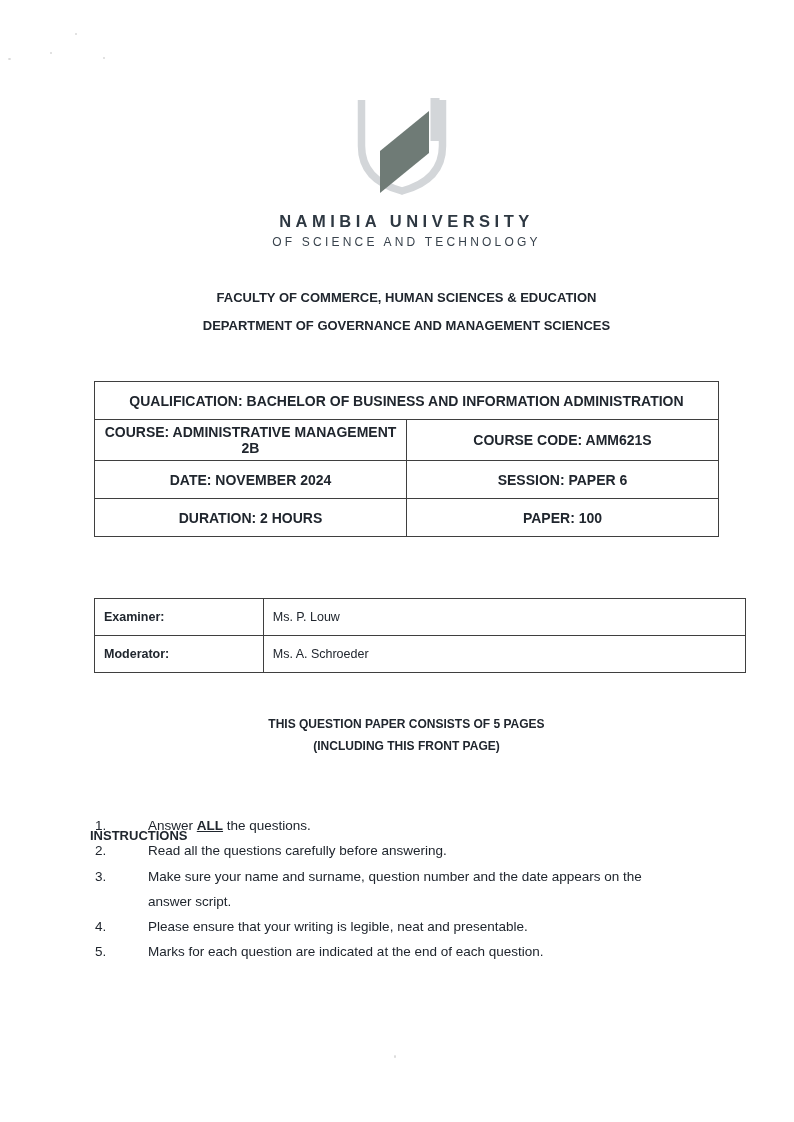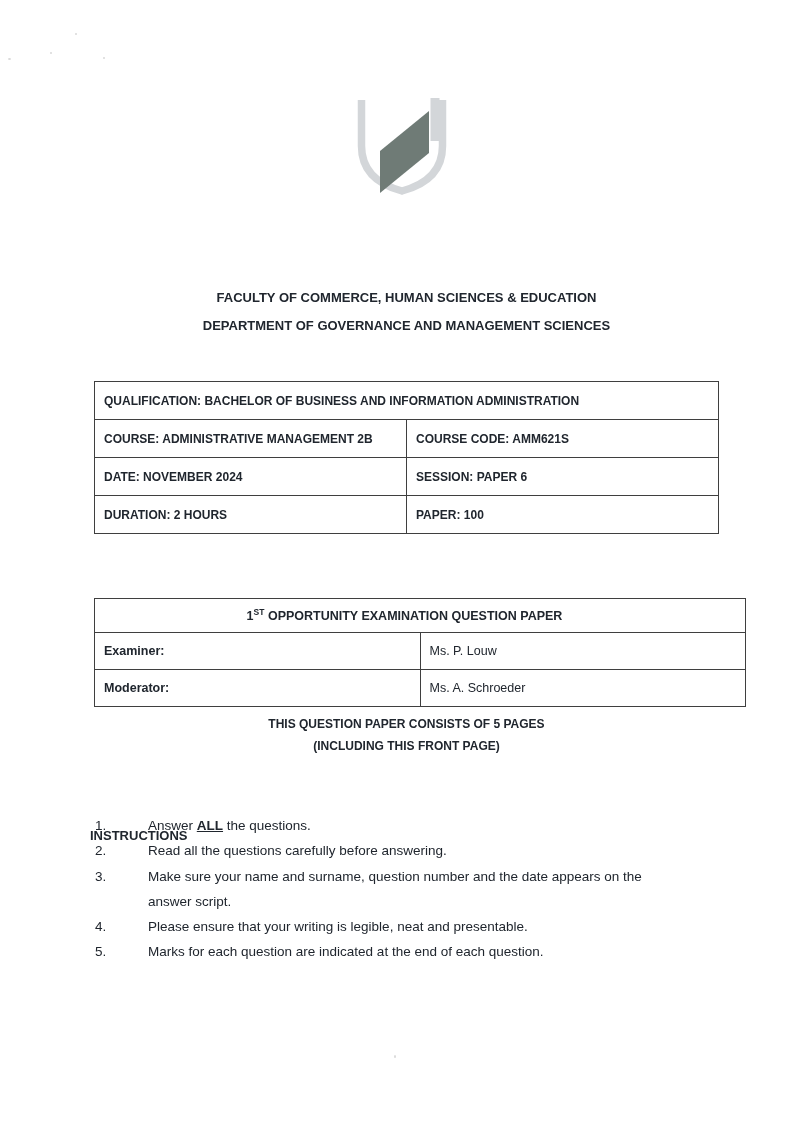--- a/index.html
+++ b/index.html
@@ -13,21 +13,21 @@
   .wordmark{position:absolute;left:94px;top:212px;width:625px;text-align:center;color:#2e3842;}
   .wordmark .l1{font-size:16.5px;font-weight:600;letter-spacing:4.5px;}
   .wordmark .l2{font-size:12px;font-weight:500;letter-spacing:3.2px;margin-top:4px;color:#39434d;}
   
   .faculty{position:absolute;left:60px;top:290px;width:693px;text-align:center;font-size:13px;font-weight:bold;}
   .department{position:absolute;left:60px;top:318px;width:693px;text-align:center;font-size:13px;font-weight:bold;}
   
   table{border-collapse:collapse;table-layout:fixed;}
   td{border:1px solid #3f3f3f;padding:4px 9px;vertical-align:middle;}
   .course-table{position:absolute;left:94px;top:381px;width:625px;}
-  .course-table td{font-size:12px;font-weight:bold;height:29px;}
+  .course-table td{font-size:14px;font-weight:bold;height:29px;text-align:center;}
   .course-table .c1{width:53.5%;}
   .exam-table{position:absolute;left:94px;top:598px;width:652px;}
   .exam-table td{font-size:12.5px;height:28px;}
   .exam-table .head{font-weight:bold;text-align:center;height:25px;padding-right:40px;}
   .exam-table .lbl{width:23%;font-weight:bold;}
   .exam-table .val{font-weight:normal;}
   sup.st{font-size:8.5px;vertical-align:super;line-height:0;}
   
   .page-note{position:absolute;left:94px;top:713px;width:625px;text-align:center;
     font-size:12px;font-weight:bold;line-height:22px;}
@@ -51,20 +51,24 @@
   <div class="speck" style="left:8px;top:58px;width:3px;height:2px;"></div>
   <div class="speck" style="left:103px;top:57px;width:2px;height:2px;"></div>
   <div class="speck" style="left:394px;top:1055px;width:2px;height:3px;"></div>
 
   <svg class="logo-svg" viewBox="0 0 100 105">
     <path d="M 9.5 6 V 52 C 9.5 76 24 90 50 97 C 76 90 90.5 76 90.5 52 V 6" fill="none" stroke="#d3d6d9" stroke-width="7.5"></path>
     <rect x="78.5" y="4" width="9" height="43" fill="#d3d6d9"></rect>
     <polygon points="28,57 77,17 77,59 28,99" fill="#6f7b76"></polygon>
   </svg>
 
+  <div class="wordmark">
+    <div class="l1">NAMIBIA UNIVERSITY</div>
+    <div class="l2">OF SCIENCE AND TECHNOLOGY</div>
+  </div>
 
   <div class="faculty">FACULTY OF COMMERCE, HUMAN SCIENCES &amp; EDUCATION</div>
   <div class="department">DEPARTMENT OF GOVERNANCE AND MANAGEMENT SCIENCES</div>
 
   <table class="course-table">
     <tbody>
         <tr>
       <td colspan="2">QUALIFICATION: BACHELOR OF BUSINESS AND INFORMATION ADMINISTRATION</td>
     </tr>
     <tr>
@@ -77,23 +81,20 @@
     </tr>
     <tr>
       <td class="c1">DURATION: 2 HOURS</td>
       <td>PAPER: 100</td>
     </tr>
   </tbody>
     </table>
 
   <table class="exam-table">
     <tbody>
-        <tr>
-      <td colspan="2" class="head"><span>1</span><sup class="st">ST</sup><span> OPPORTUNITY EXAMINATION QUESTION PAPER</span></td>
-    </tr>
     <tr>
       <td class="lbl">Examiner:</td>
       <td class="val">Ms. P. Louw</td>
     </tr>
     <tr>
       <td class="lbl">Moderator:</td>
       <td class="val">Ms. A. Schroeder</td>
     </tr>
   </tbody>
     </table>

